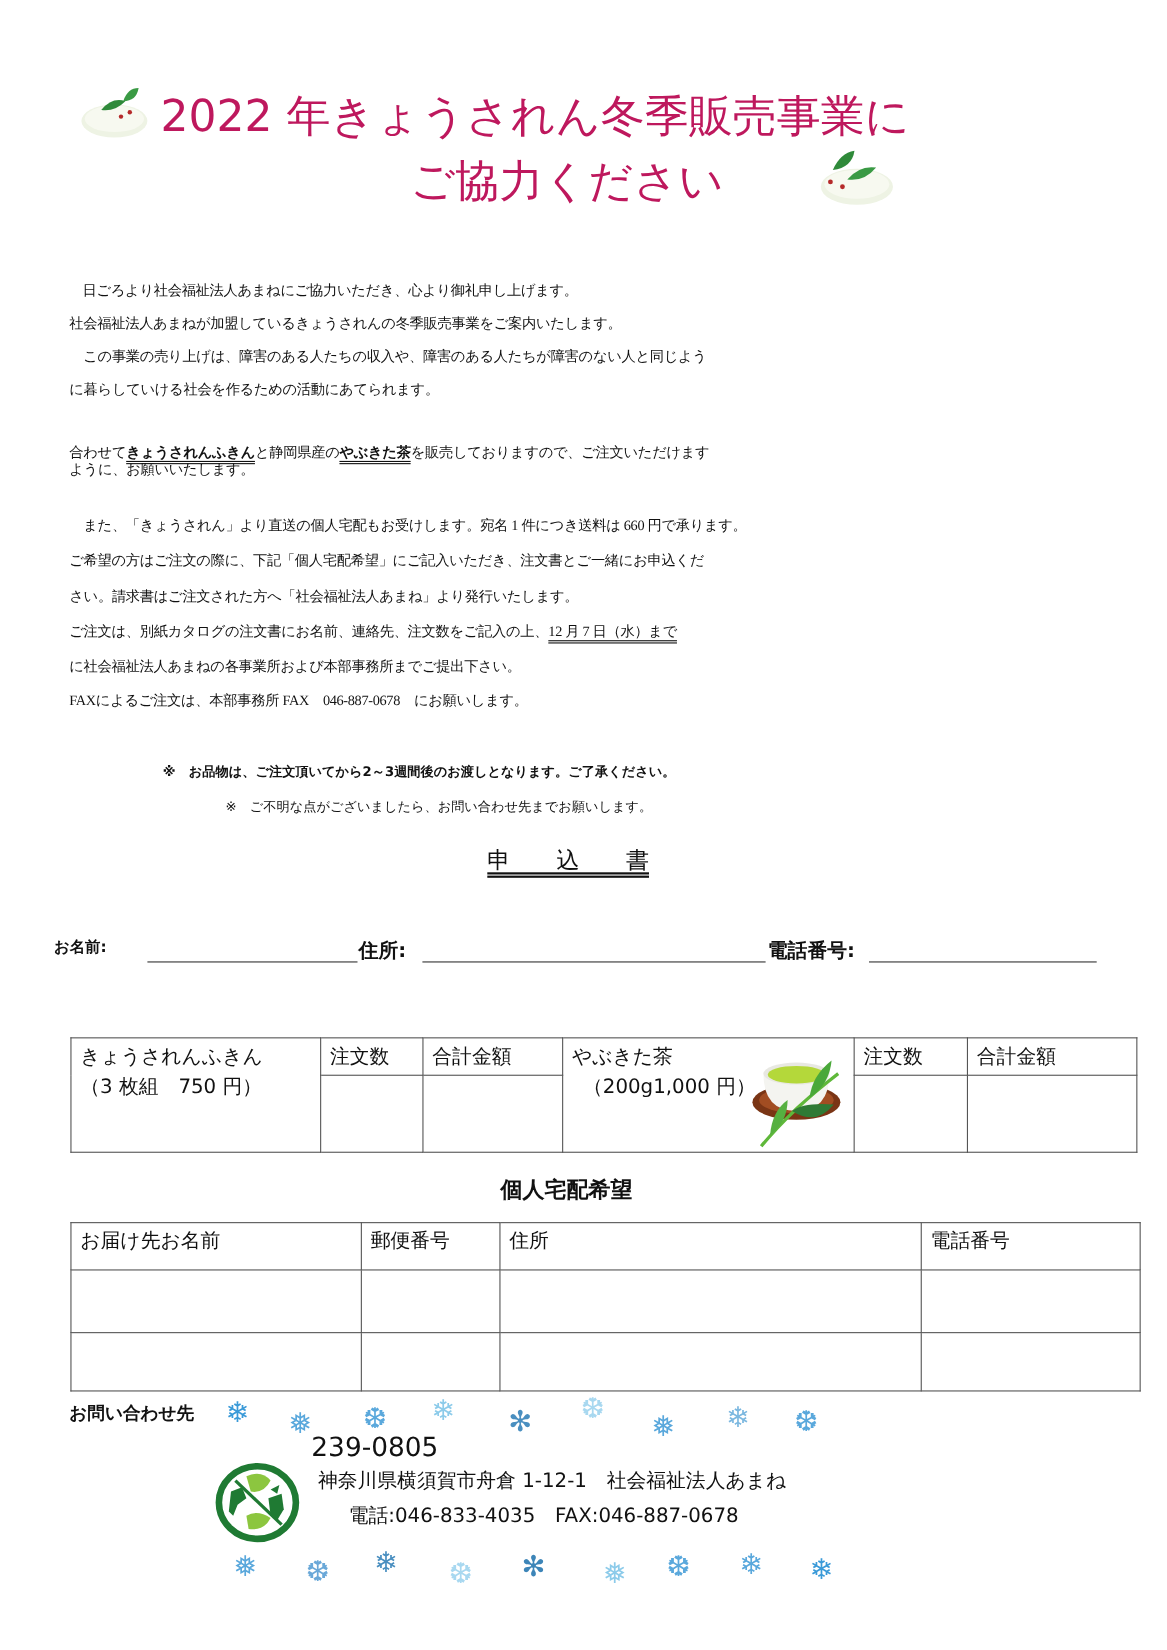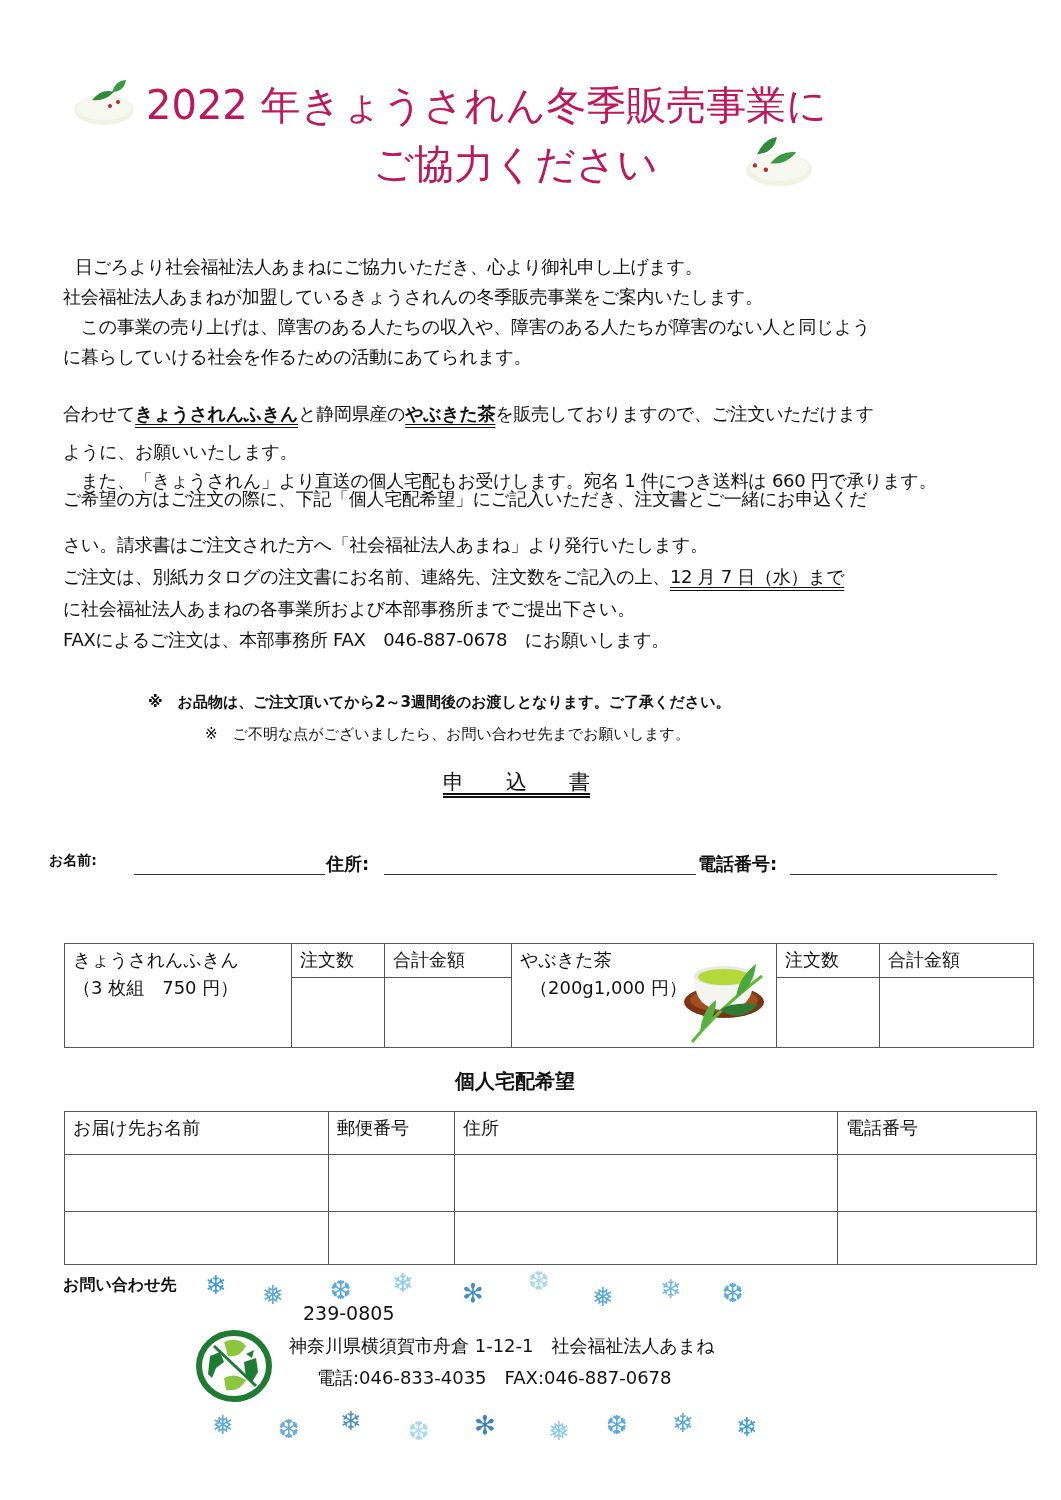--- a/index.html
+++ b/index.html
@@ -1,22 +1,22 @@
 <!DOCTYPE html>
 <html><head>
 <meta charset="utf-8">
 <style>
   html, body { margin:0; padding:0; background:#ffffff; }
   body { width:1061px; height:1500px; position:relative; overflow:hidden;
          font-family:"DejaVu Sans", "Liberation Sans", sans-serif; color:#111; }
   .abs { position:absolute; }
   .title { color:#be185d; font-size:40px; font-weight:normal; white-space:nowrap; letter-spacing:0px; }
-  .p { position:absolute; left:63px; font-size:18px; white-space:nowrap; letter-spacing:-0.3px; }
+  .p { position:absolute; left:63px; font-size:13px; white-space:nowrap; letter-spacing:-0.3px;font-family:Liberation Serif, serif; }
   .dbl { text-decoration:underline double; text-underline-offset:4px; }
-  .note { position:absolute; font-size:15px; white-space:nowrap; }
+  .note { position:absolute; font-size:12px; white-space:nowrap; }
   .bold { font-weight:bold; }
   table { border-collapse:collapse; position:absolute; }
   td { border:1.5px solid #555; vertical-align:top; font-size:18px; padding:4px 8px; }
   .snow { position:absolute; color:#5aa8dc; font-size:26px; line-height:26px; }
 </style>
 </head>
 <body>
 
 <div class="abs" style="left:72px;top:78px;width:64px;height:48px;">
   <svg width="64" height="48" viewBox="0 0 64 48">
@@ -42,24 +42,24 @@
 </div>
 
 <div class="p" style="top:255px;left:75px;">日ごろより社会福祉法人あまねにご協力いただき、心より御礼申し上げます。</div>
 <div class="p" style="top:285px;">社会福祉法人あまねが加盟しているきょうされんの冬季販売事業をご案内いたします。</div>
 <div class="p" style="top:315px;">　この事業の売り上げは、障害のある人たちの収入や、障害のある人たちが障害のない人と同じよう</div>
 <div class="p" style="top:345px;">に暮らしていける社会を作るための活動にあてられます。</div>
 
 <div class="p" style="top:402px;">
   <span>合わせて</span><span class="dbl bold">きょうされんふきん</span><span>と静岡県産の</span><span class="dbl bold">やぶきた茶</span><span>を販売しておりますので、ご注文いただけます</span>
 </div>
-<div class="p" style="top:440px;">ように、お願いいたします。</div>
+<div class="p" style="top:418px;">ように、お願いいたします。</div>
 
 <div class="p" style="top:469px;">　また、「きょうされん」より直送の個人宅配もお受けします。宛名 1 件につき送料は 660 円で承ります。</div>
-<div class="p" style="top:487px;">ご希望の方はご注文の際に、下記「個人宅配希望」にご記入いただき、注文書とご一緒にお申込くだ</div>
+<div class="p" style="top:501px;">ご希望の方はご注文の際に、下記「個人宅配希望」にご記入いただき、注文書とご一緒にお申込くだ</div>
 <div class="p" style="top:533px;">さい。請求書はご注文された方へ「社会福祉法人あまね」より発行いたします。</div>
 
 <div class="p" style="top:565px;">
   <span> ご注文は、別紙カタログの注文書にお名前、連絡先、注文数をご記入の上、</span><span class="dbl">12 月 7 日（水）まで</span>
 </div>
 <div class="p" style="top:597px;">に社会福祉法人あまねの各事業所および本部事務所までご提出下さい。</div>
 <div class="p" style="top:628px;">FAXによるご注文は、本部事務所 FAX　046-887-0678　にお願いします。</div>
 
 <div class="note bold" style="left:148px;top:693px;">※　お品物は、ご注文頂いてから2～3週間後のお渡しとなります。ご了承ください。</div>
 <div class="note" style="left:205px;top:725px;">※　ご不明な点がございましたら、お問い合わせ先までお願いします。</div>
@@ -140,21 +140,21 @@
   <span class="snow" style="left:205px;top:1272px;color:#3a9ad8;">❄</span>
   <span class="snow" style="left:262px;top:1282px;">❅</span>
   <span class="snow" style="left:330px;top:1277px;">❆</span>
   <span class="snow" style="left:392px;top:1270px;color:#8ccbea;">❄</span>
   <span class="snow" style="left:462px;top:1280px;color:#4a8fc0;">✻</span>
   <span class="snow" style="left:528px;top:1268px;color:#a8d8f0;">❆</span>
   <span class="snow" style="left:592px;top:1284px;">❅</span>
   <span class="snow" style="left:660px;top:1276px;color:#7cb8e0;">❄</span>
   <span class="snow" style="left:722px;top:1280px;">❆</span>
 </div>
-<div class="abs" style="left:303px;top:1302px;font-size:19px;">239-0805</div>
+<div class="abs" style="left:283px;top:1302px;font-size:24px;">239-0805</div>
 <div class="abs" style="left:194px;top:1328px;">
   <svg width="80" height="76" viewBox="0 0 80 76">
     <ellipse cx="40" cy="38" rx="35" ry="33" fill="#ffffff" stroke="#1f7a33" stroke-width="6"></ellipse>
     <line x1="20" y1="18" x2="62" y2="58" stroke="#1f7a33" stroke-width="3"></line>
     <path d="M30 14 Q44 8 52 18 Q46 30 34 28Z" fill="#8cc63f"></path>
     <path d="M30 50 Q40 44 52 52 Q46 64 32 62Z" fill="#8cc63f"></path>
     <path d="M16 28 L26 24 L30 34 L22 40 L18 50 L14 46 Z" fill="#1f7a33"></path>
     <path d="M50 34 L62 30 L64 44 L58 54 L52 50 Z" fill="#1f7a33"></path>
     <path d="M52 26 L60 22 L58 30Z" fill="#1f7a33"></path>
   </svg>

